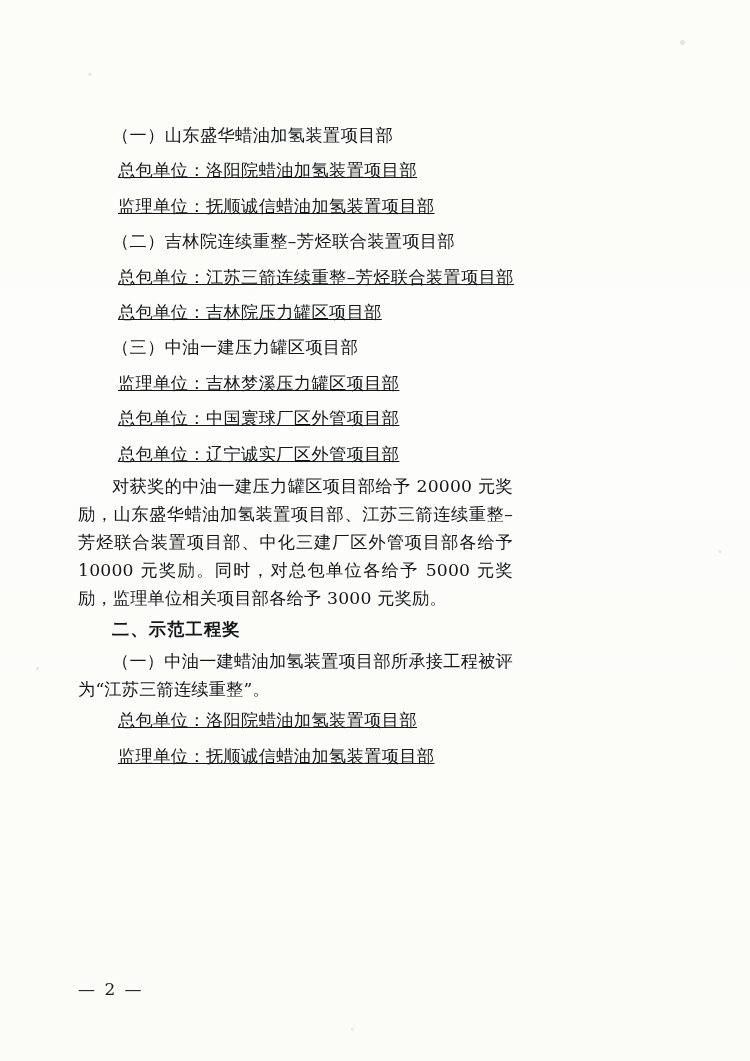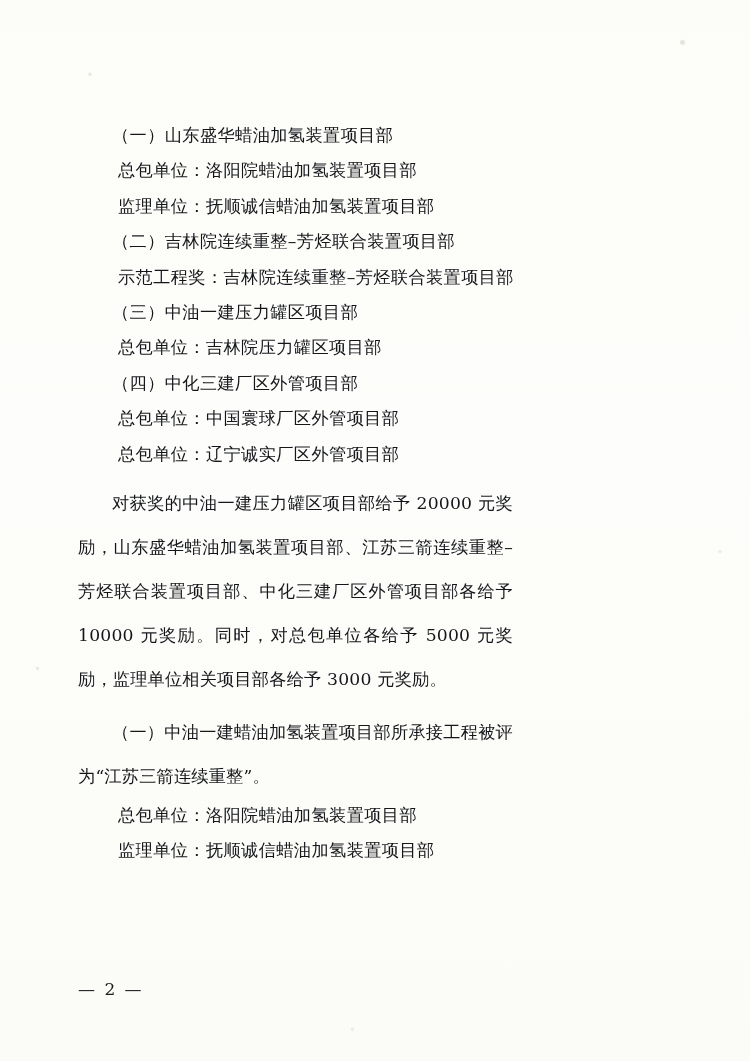--- a/index.html
+++ b/index.html
@@ -40,28 +40,28 @@
     line-height: 35.4px;
     color: #14161a;
     letter-spacing: 0.4px;
     white-space: nowrap;
   }
   p.indent1 {
     padding-left: 34px;
   }
   p.indent-sub {
     padding-left: 40px;
+    text-decoration: underline;
   }
   p.para {
     white-space: normal;
     text-align: justify;
     text-indent: 34px;
     letter-spacing: 0.2px;
-    line-height: 44px;
-    margin-top: 9px;
+    line-height: 28px;
   }
   p.heading {
     padding-left: 34px;
     font-weight: bold;
     letter-spacing: 1.2px;
   }
   .footer {
     position: absolute;
     left: 78px;
     bottom: 62px;
@@ -79,31 +79,32 @@
 
 <div class="page"></div>
 
 <div class="doc-body blur">
 
   <p class="line indent1">（一）山东盛华蜡油加氢装置项目部</p>
   <p class="line indent-sub">总包单位：洛阳院蜡油加氢装置项目部</p>
   <p class="line indent-sub">监理单位：抚顺诚信蜡油加氢装置项目部</p>
 
   <p class="line indent1">（二）吉林院连续重整–芳烃联合装置项目部</p>
-  <p class="line indent-sub">示范工程奖：吉林院连续重整–芳烃联合装置项目部</p>
+  <p class="line indent-sub">总包单位：江苏三箭连续重整–芳烃联合装置项目部</p>
 
+  <p class="line indent-sub">总包单位：吉林院压力罐区项目部</p>
   <p class="line indent1">（三）中油一建压力罐区项目部</p>
-  <p class="line indent-sub">总包单位：吉林院压力罐区项目部</p>
+  <p class="line indent-sub">监理单位：吉林梦溪压力罐区项目部</p>
 
-  <p class="line indent1">（四）中化三建厂区外管项目部</p>
   <p class="line indent-sub">总包单位：中国寰球厂区外管项目部</p>
   <p class="line indent-sub">总包单位：辽宁诚实厂区外管项目部</p>
 
   <p class="line para">对获奖的中油一建压力罐区项目部给予 20000 元奖励，山东盛华蜡油加氢装置项目部、江苏三箭连续重整–芳烃联合装置项目部、中化三建厂区外管项目部各给予 10000 元奖励。同时，对总包单位各给予 5000 元奖励，监理单位相关项目部各给予 3000 元奖励。</p>
 
+  <p class="line heading">二、示范工程奖</p>
 
   <p class="line para">（一）中油一建蜡油加氢装置项目部所承接工程被评为“江苏三箭连续重整”。</p>
 
   <p class="line indent-sub">总包单位：洛阳院蜡油加氢装置项目部</p>
   <p class="line indent-sub">监理单位：抚顺诚信蜡油加氢装置项目部</p>
 
 </div>
 
 <div class="footer">— 2 —</div>
 

